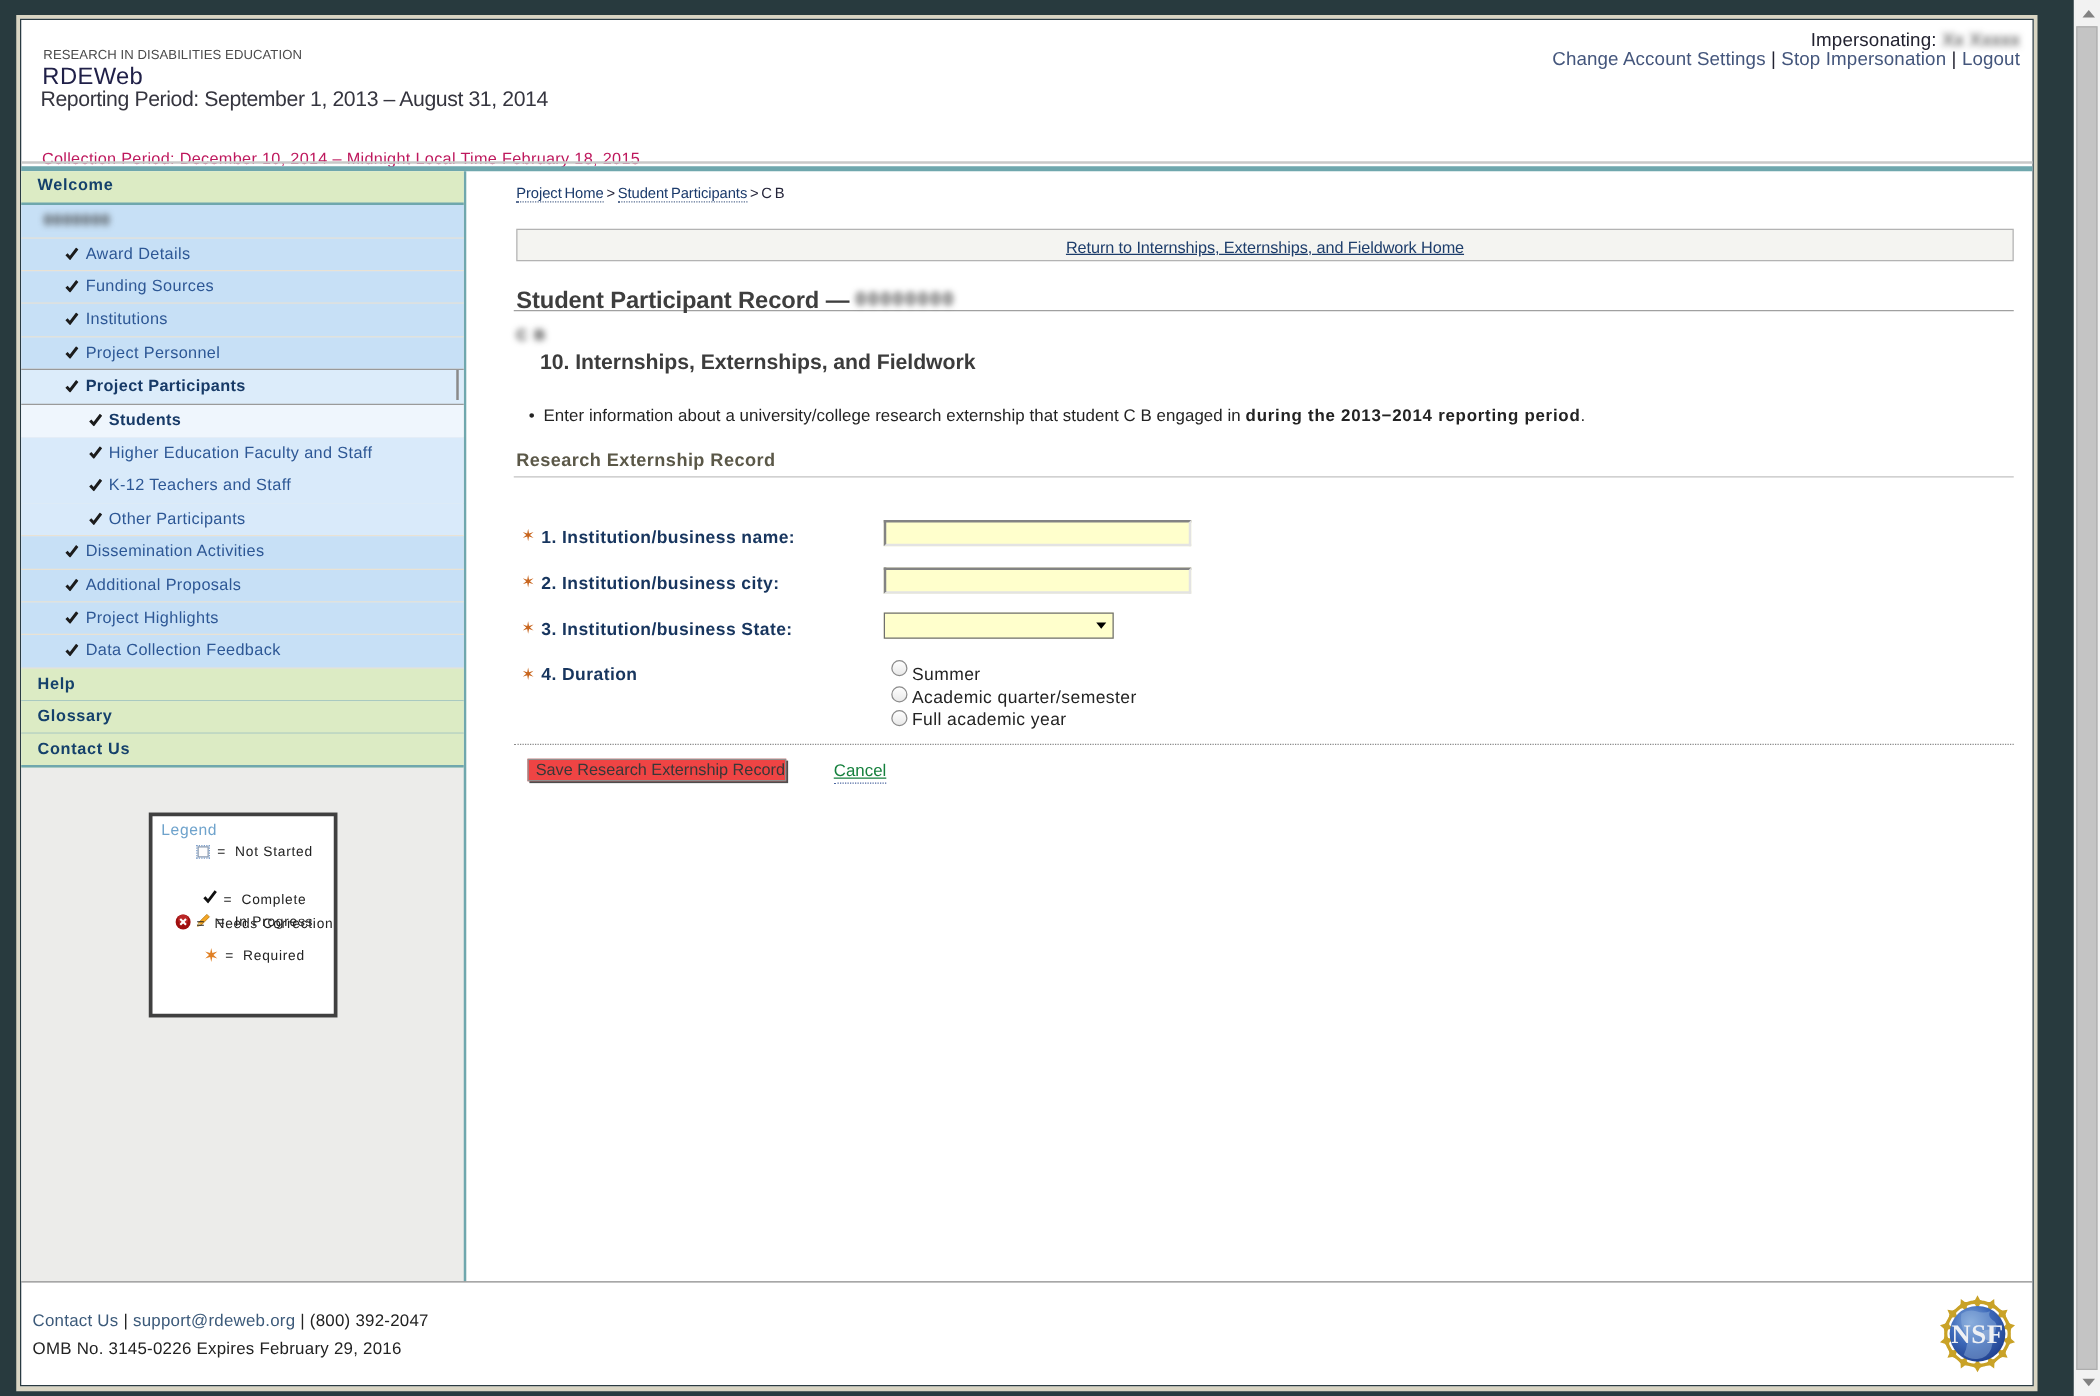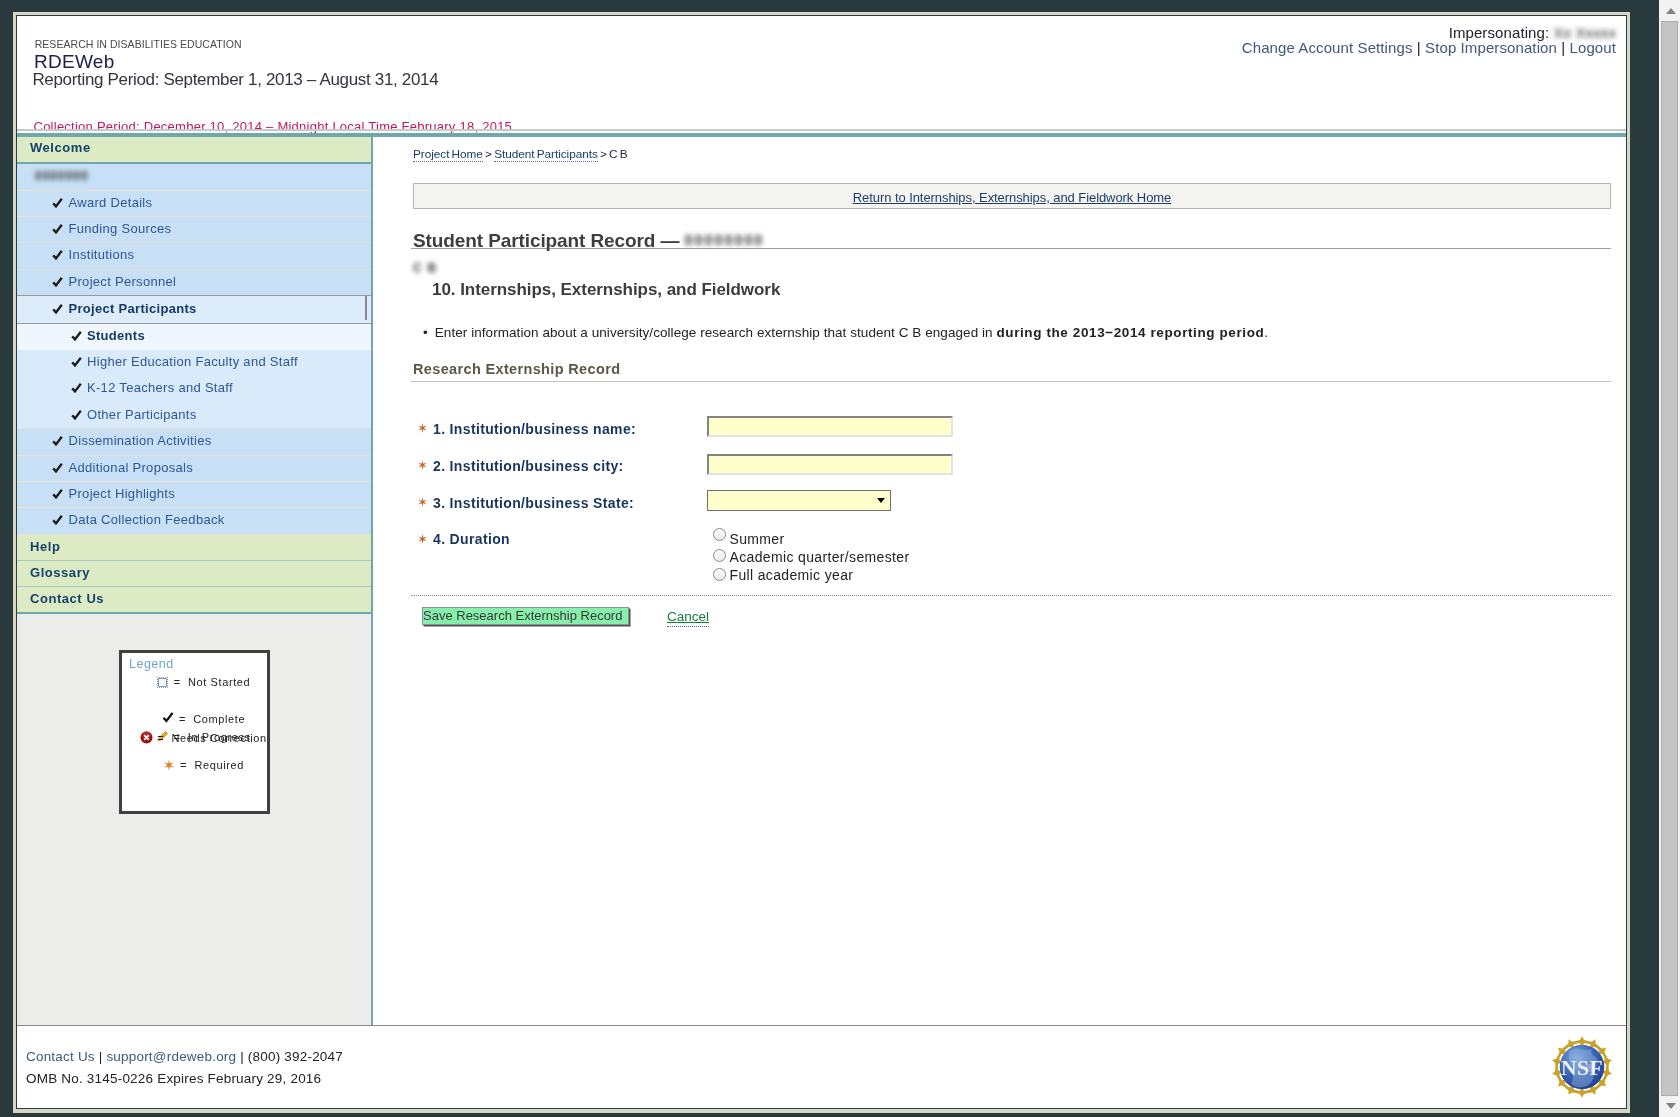--- a/index.html
+++ b/index.html
@@ -51,21 +51,21 @@
 .h4 { left:396px; top:345px; font-size:14.5px; font-weight:bold; letter-spacing:0.35px; color:#5b5848; }
 .h4line { left:394px; top:364.5px; width:1200px; height:1px; background:#c2c2c2; }
 .flabel { font-size:14px; font-weight:bold; letter-spacing:0.35px; color:#17355e; }
 .ast { position:absolute; width:11px; height:12px; }
 .finput { width:246px; height:21px; background:#ffffcc; border:2px solid; border-color:#838383 #e3e3e3 #e3e3e3 #838383; }
 .fselect { position:absolute; left:689.5px; top:474px; width:184px; height:20.5px; background:#ffffcc; border:1px solid #6f6f6f; }
 .fselect .tri { position:absolute; right:4.5px; top:6.5px; width:0; height:0; border-left:4px solid transparent; border-right:4px solid transparent; border-top:5.5px solid #000; }
 .radio { width:13px; height:13px; border-radius:50%; border:1px solid #8b8b8b; background:linear-gradient(#fefefe,#e9e9e9); }
 .rlabel { font-size:14px; letter-spacing:0.35px; color:#232323; }
 .dotline { left:394px; top:578.5px; width:1200px; height:1px; border-top:1px dotted #8a8a8a; }
-.savebtn { position:absolute; left:405px; top:591px; width:207px; height:17.5px; background:#86efac; border:1px solid #8f8f8f; box-shadow:1.5px 1.5px 0 0 #4e4e4e; font-size:13px; letter-spacing:0px; color:#383838; line-height:15.5px; padding:0; text-align:left; white-space:nowrap; font-family:"Liberation Sans",sans-serif; }
+.savebtn { position:absolute; left:405px; top:591px; width:207px; height:17.5px; background:#ef4444; border:1px solid #8f8f8f; box-shadow:1.5px 1.5px 0 0 #4e4e4e; font-size:13px; letter-spacing:0px; color:#383838; line-height:15.5px; padding:0; text-align:right; white-space:nowrap; font-family:"Liberation Sans",sans-serif; }
 .cancel { left:634px; top:593px; font-size:13.5px; letter-spacing:0px; }
 .cancel a { color:#15803d; text-decoration:underline; border-bottom:1px dotted #4c66a0; padding-bottom:2px;margin-left:16px; }
 
 .footline { left:0; top:1009px; width:1609px; height:1px; background:#8a8a8a; }
 .foot1 { left:9px; top:1032.5px; font-size:13.5px; letter-spacing:0.2px; color:#222; }
 .foot1 a { color:#3c5a7a; text-decoration:none; }
 .foot2 { left:9px; top:1054.5px; font-size:13.5px; letter-spacing:0.2px; color:#222; }
 .nsf { left:1533px; top:1019px; width:64px; height:64px; }
 
 #sbar { position:absolute; left:1659px; top:0; width:21px; height:1117px; background:#f2f2f2; }

